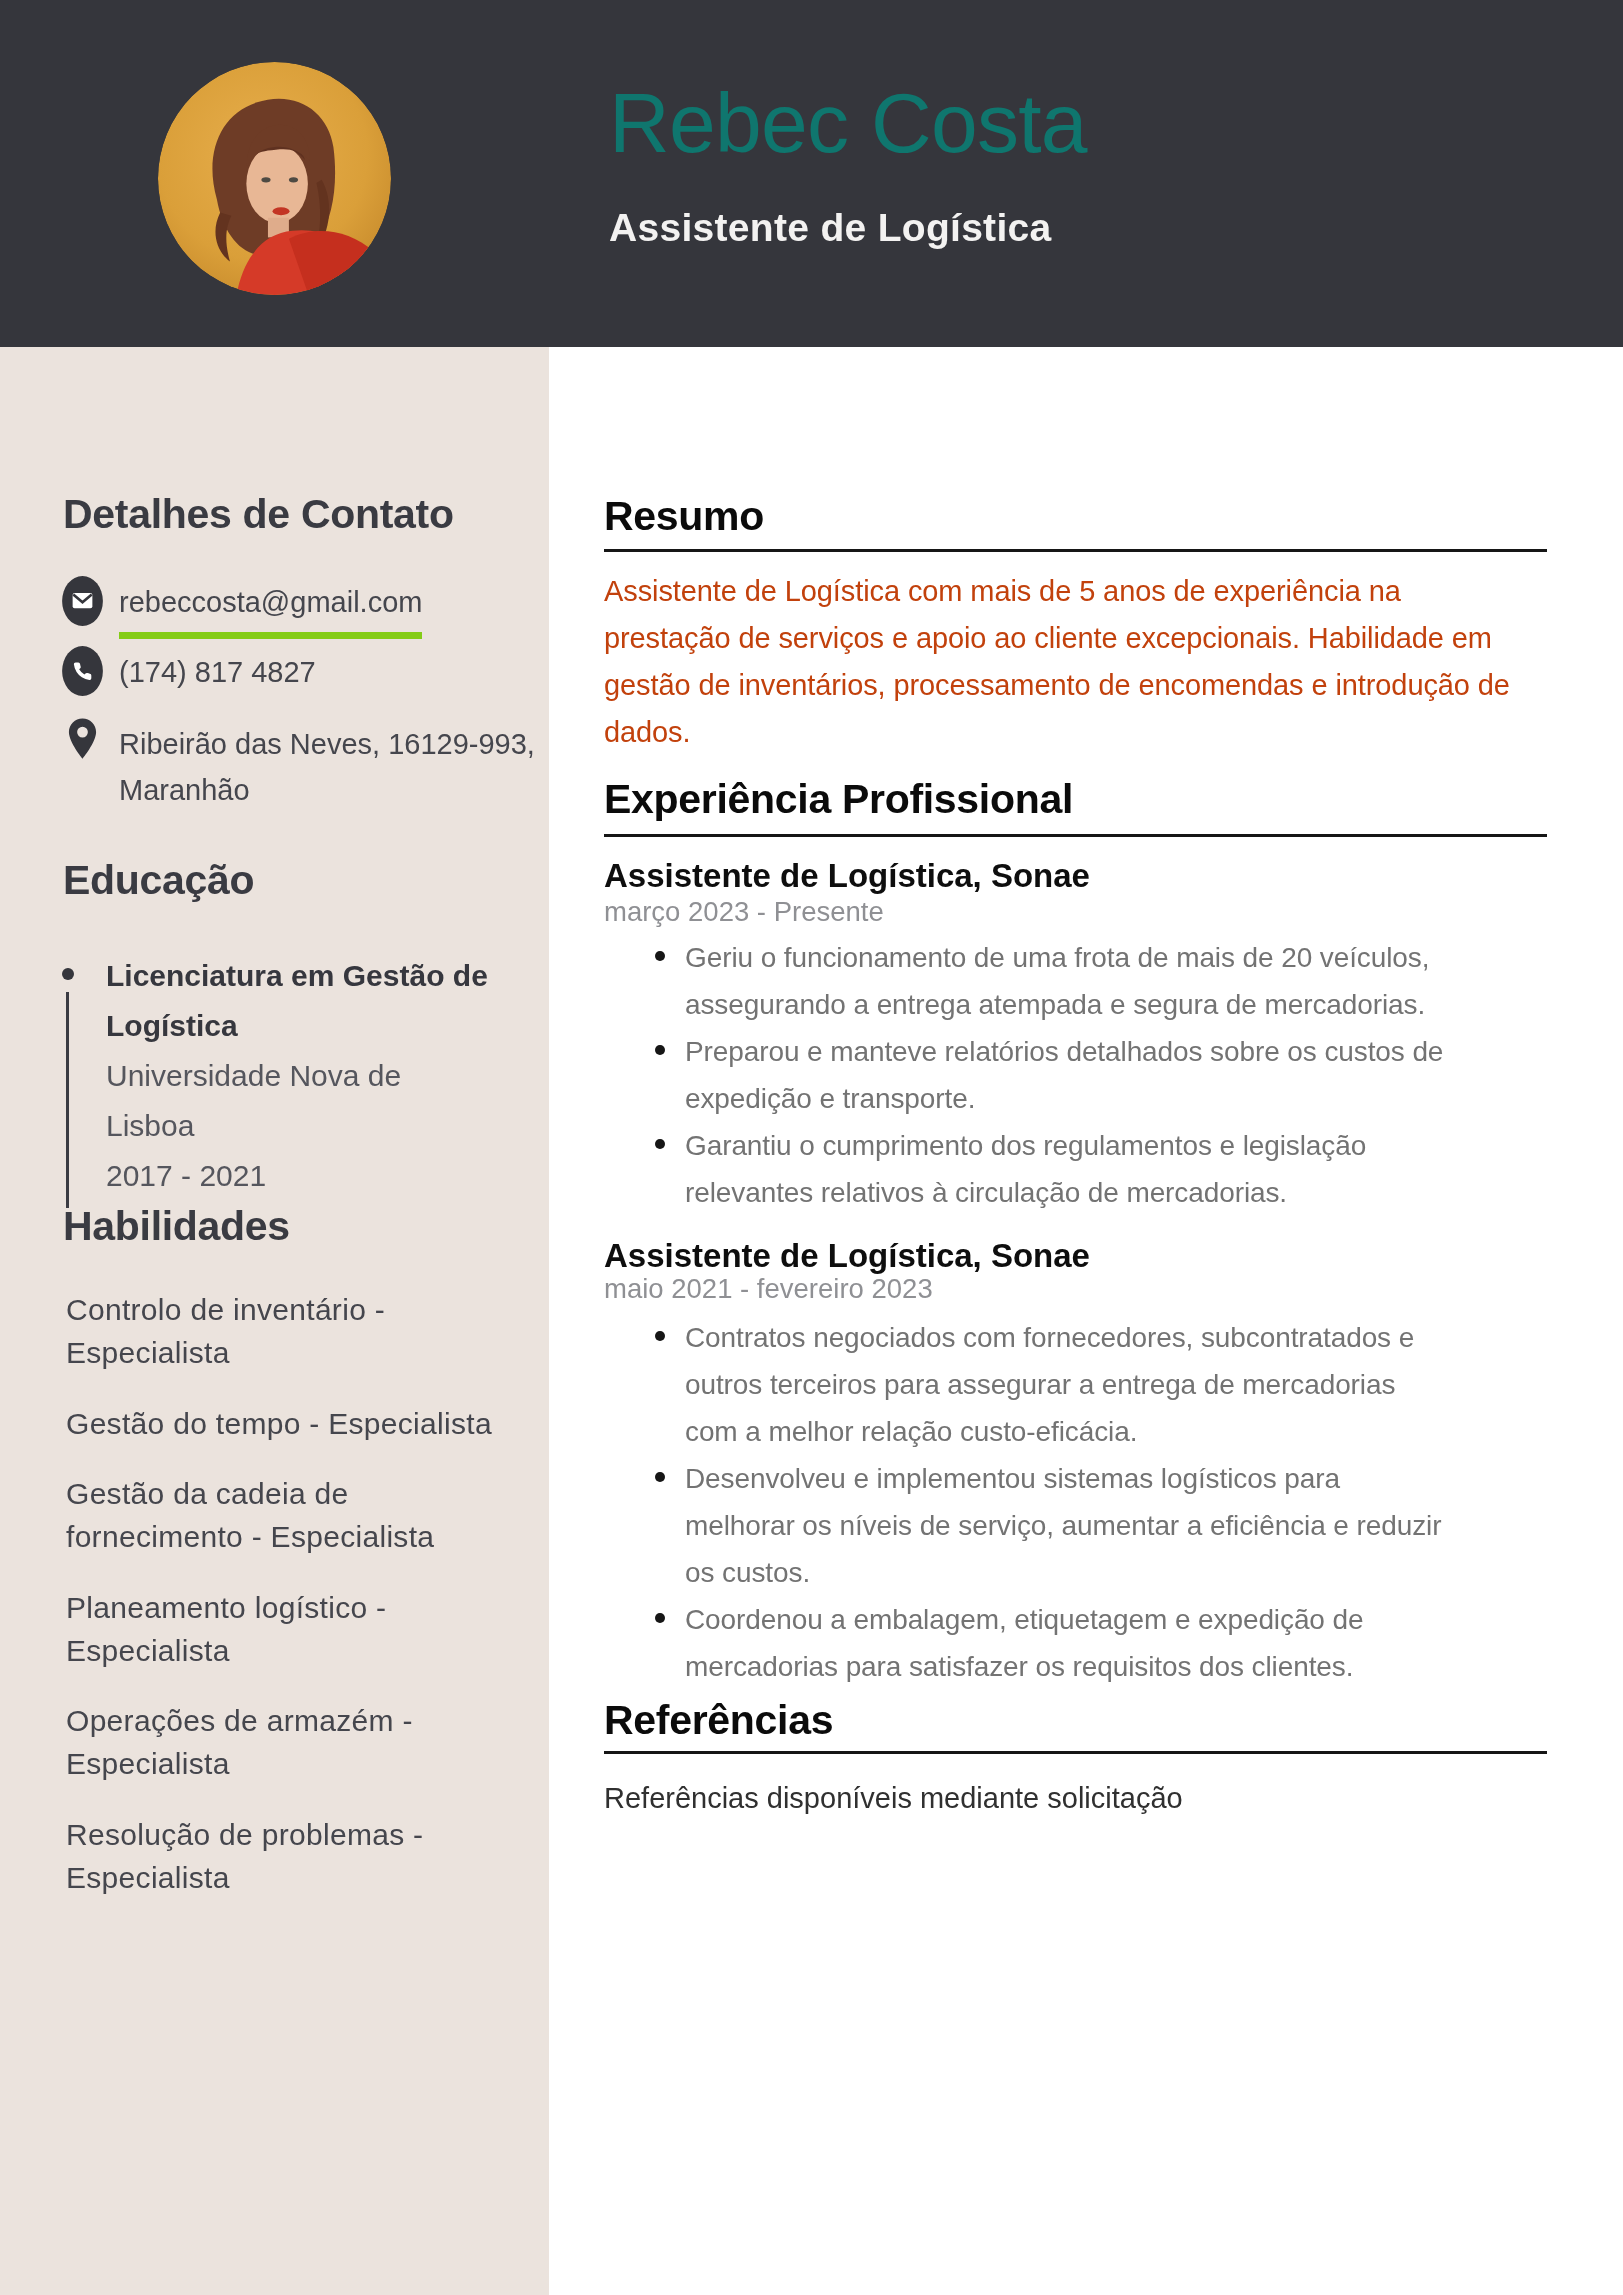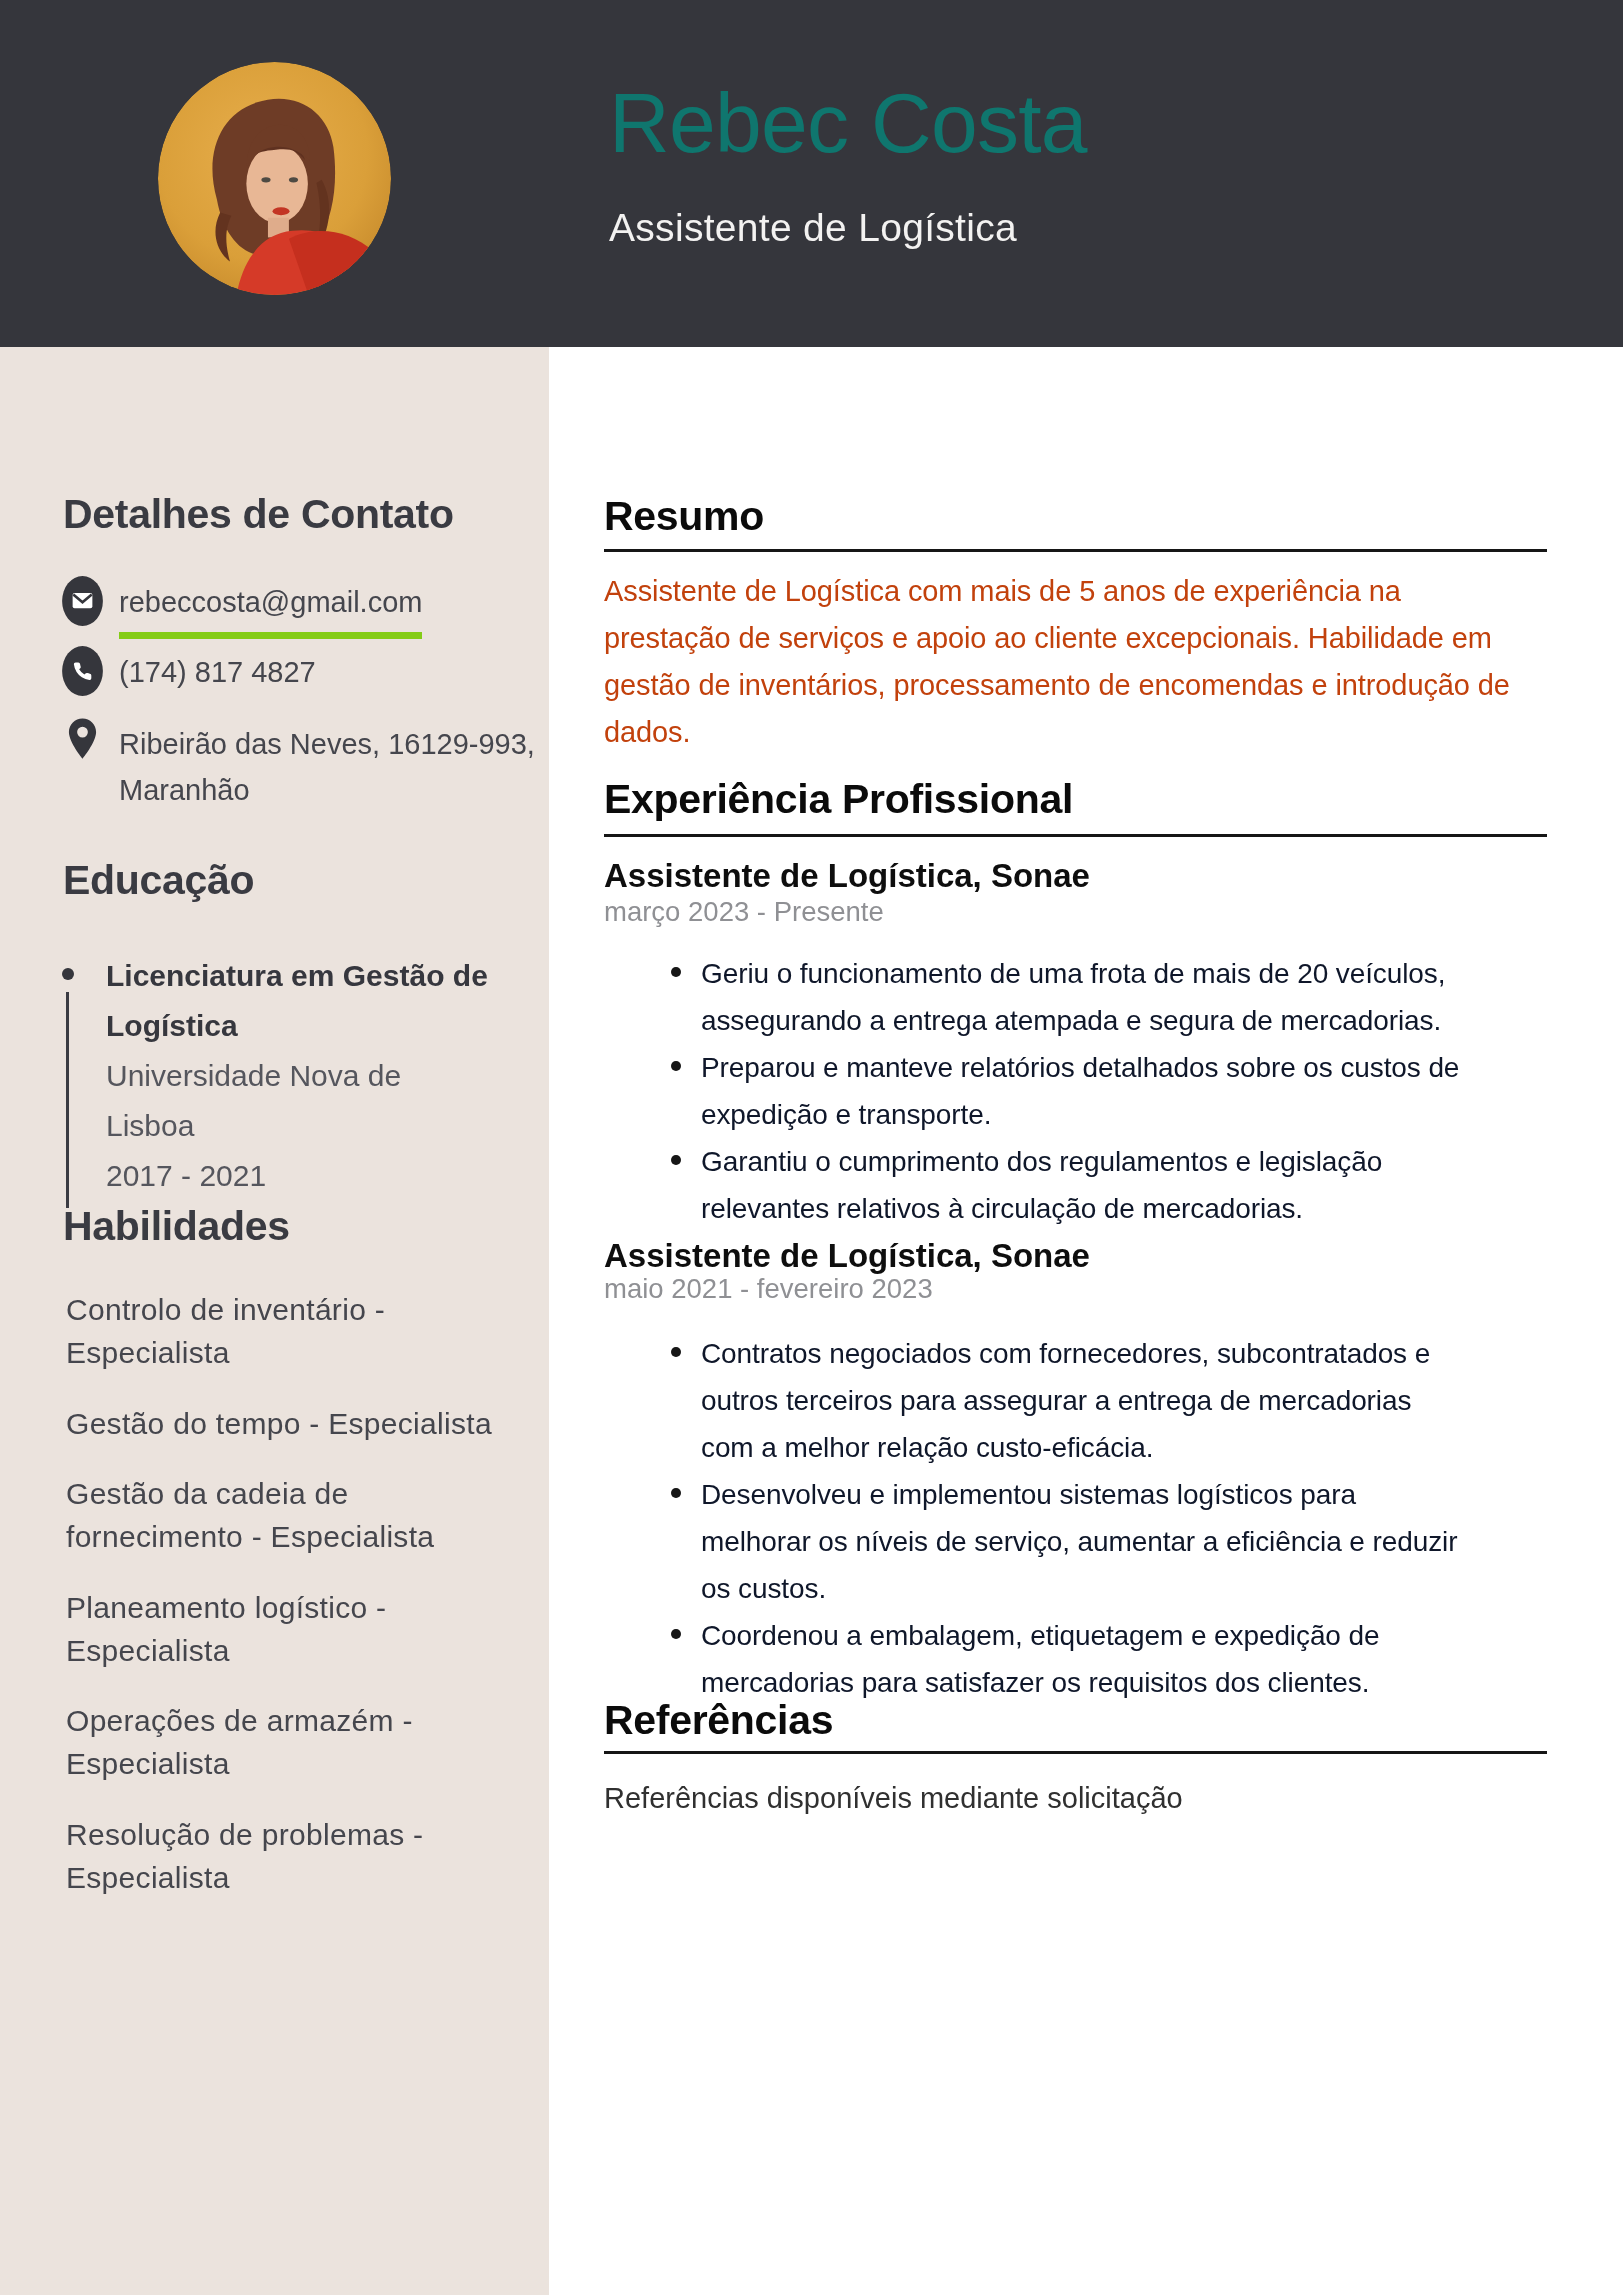--- a/index.html
+++ b/index.html
@@ -10,21 +10,21 @@
     overflow:hidden;
     font-family:"Liberation Sans",sans-serif;
     -webkit-font-smoothing:antialiased;
   }
   
   .header-band{position:absolute;left:0;top:0;width:1623px;height:347px;background:#35363C;}
   .chevron{position:absolute;left:0;top:346px;width:549px;height:105px;background:#35363C;
            clip-path:polygon(0 0,100% 0,50% 100%);}
   .photo-wrap{position:absolute;left:158px;top:62px;width:233px;height:233px;border-radius:50%;overflow:hidden;}
   .name{position:absolute;left:609px;top:81px;color:#0f766e;font-size:84px;line-height:1;letter-spacing:-0.7px;font-weight:400;}
-  .job-subtitle{position:absolute;left:609px;top:208px;color:#F3F2F1;font-size:39px;line-height:1;font-weight:400;letter-spacing:0.3px;}
+  .job-subtitle{position:absolute;left:609px;top:208px;color:#F3F2F1;font-size:39px;line-height:1;font-weight:700;letter-spacing:0.3px;}
   
   .sidebar{position:absolute;left:0;top:347px;width:549px;height:1948px;background:#EBE3DD;}
   .side-heading{position:absolute;left:63px;color:#3A3B42;font-size:41px;font-weight:700;line-height:1;letter-spacing:-0.3px;}
   .contact-row{position:absolute;left:62px;}
   .contact-icon{position:absolute;left:0;top:0;}
   .contact-text{position:absolute;left:57px;top:7.9px;color:#45464D;font-size:29px;line-height:37px;white-space:nowrap;}
   .email-text{border-bottom:7px solid #84cc16;padding-bottom:11px;}
   .loc-lines{position:absolute;left:57px;top:5.2px;color:#45464D;font-size:29px;line-height:46px;white-space:nowrap;}
   .edu-dot{position:absolute;left:62px;top:968px;width:11.8px;height:11.8px;border-radius:50%;background:#35363C;}
   .edu-line{position:absolute;left:66px;top:992px;width:2.6px;height:216px;background:#3A3B42;}
@@ -32,22 +32,22 @@
   .edu-block .bold-line{font-weight:700;color:#36373E;}
   .skills-list{position:absolute;left:63px;top:1285px;width:445px;margin:3px;padding:0;list-style:none;
                font-size:30px;line-height:43px;letter-spacing:0.3px;color:#45464D;}
   .skills-list li{margin:0 0 27.5px 0;}
   
   .main-heading{position:absolute;left:604px;color:#0B0B0B;font-size:41px;font-weight:700;line-height:1;letter-spacing:-0.3px;}
   .rule{position:absolute;left:604px;width:943px;height:3.3px;background:#161616;}
   .summary-text{position:absolute;left:604px;top:568px;width:917px;font-size:29px;line-height:47px;color:#c2410c;letter-spacing:-0.1px;}
   .job-title{position:absolute;left:604px;color:#0E0E0E;font-size:33px;font-weight:700;line-height:1;}
   .job-dates{position:absolute;left:604px;color:#8F9094;font-size:27.5px;line-height:1;}
-  .bullet-list{position:absolute;left:655px;width:792px;margin:16px;padding:0;list-style:none;
-               font-size:28px;line-height:47px;color:#0f172a;letter-spacing:-0.1px;}
+  .bullet-list{position:absolute;left:655px;width:792px;margin:0;padding:0;list-style:none;
+               font-size:28px;line-height:47px;color:#737373;letter-spacing:-0.1px;}
   .bullet-list li{position:relative;padding-left:30px;}
   .bullet-list li::before{content:"";position:absolute;left:0;top:17px;width:9.8px;height:9.8px;border-radius:50%;background:#161616;}
   .references-text{position:absolute;left:604px;top:1775px;width:917px;font-size:29px;line-height:47px;color:#303030;}
 </style>
 </head>
 <body>
 
 <div class="page">
 
   <div class="header-band"></div>

